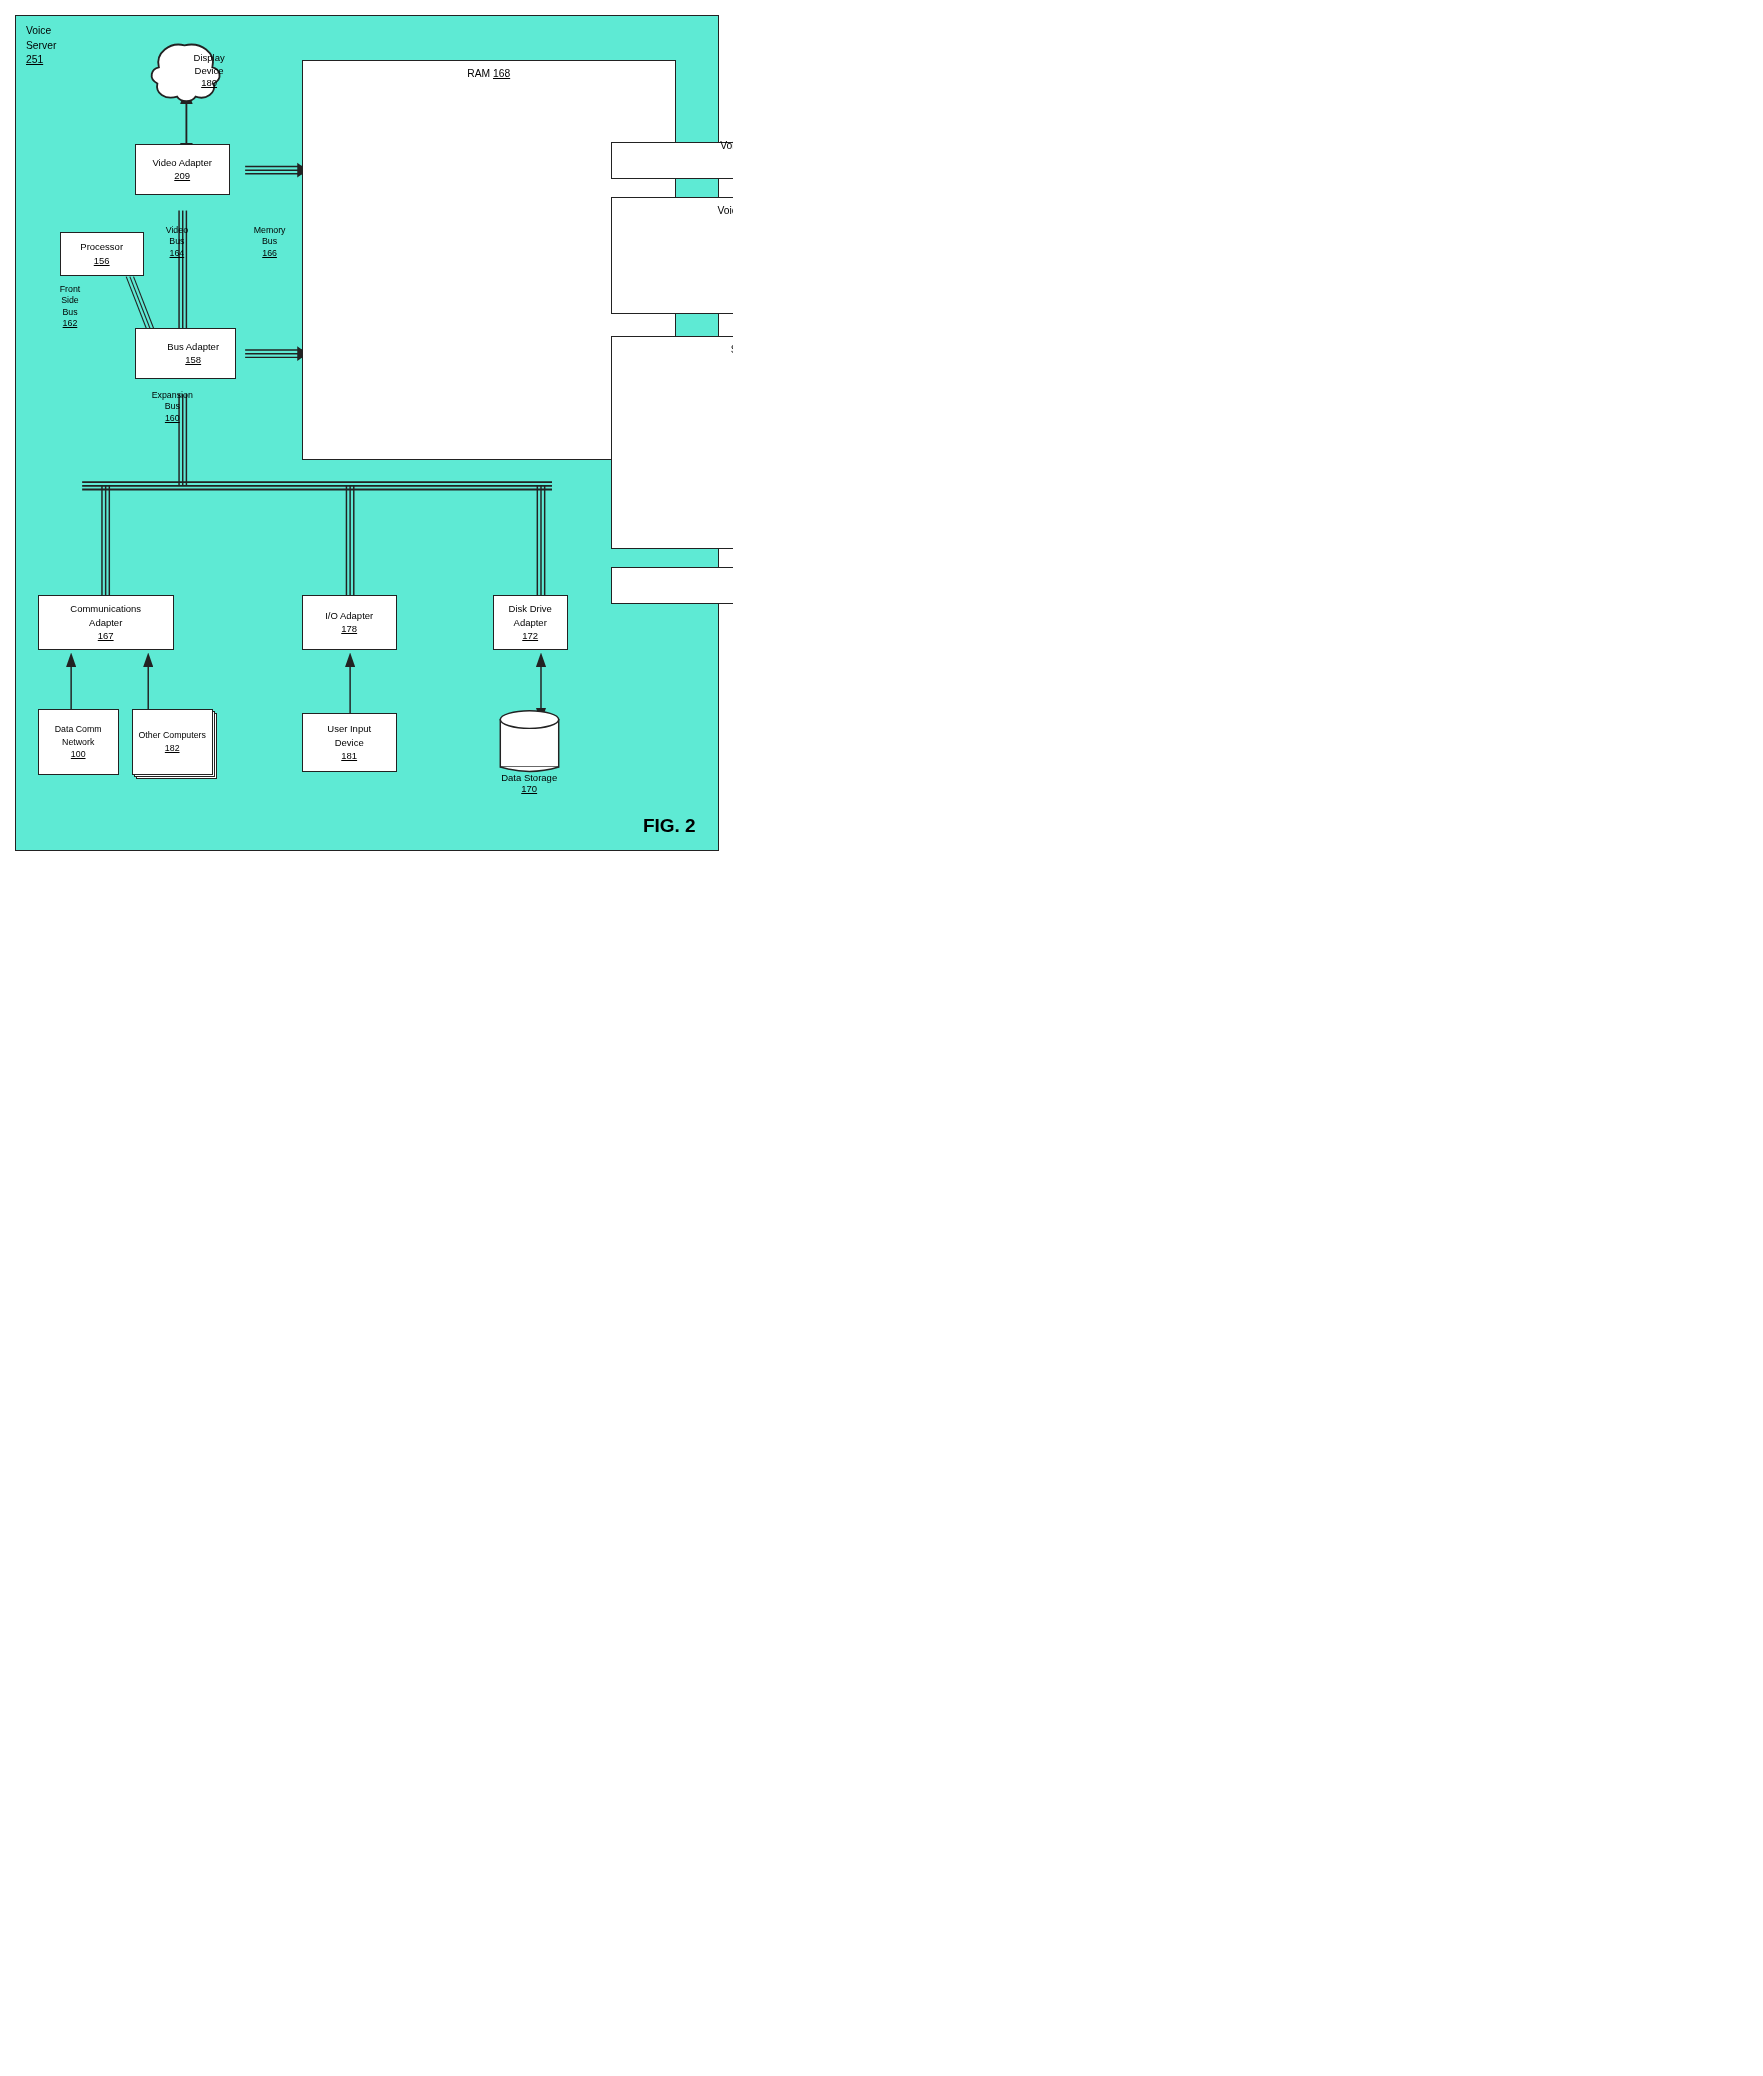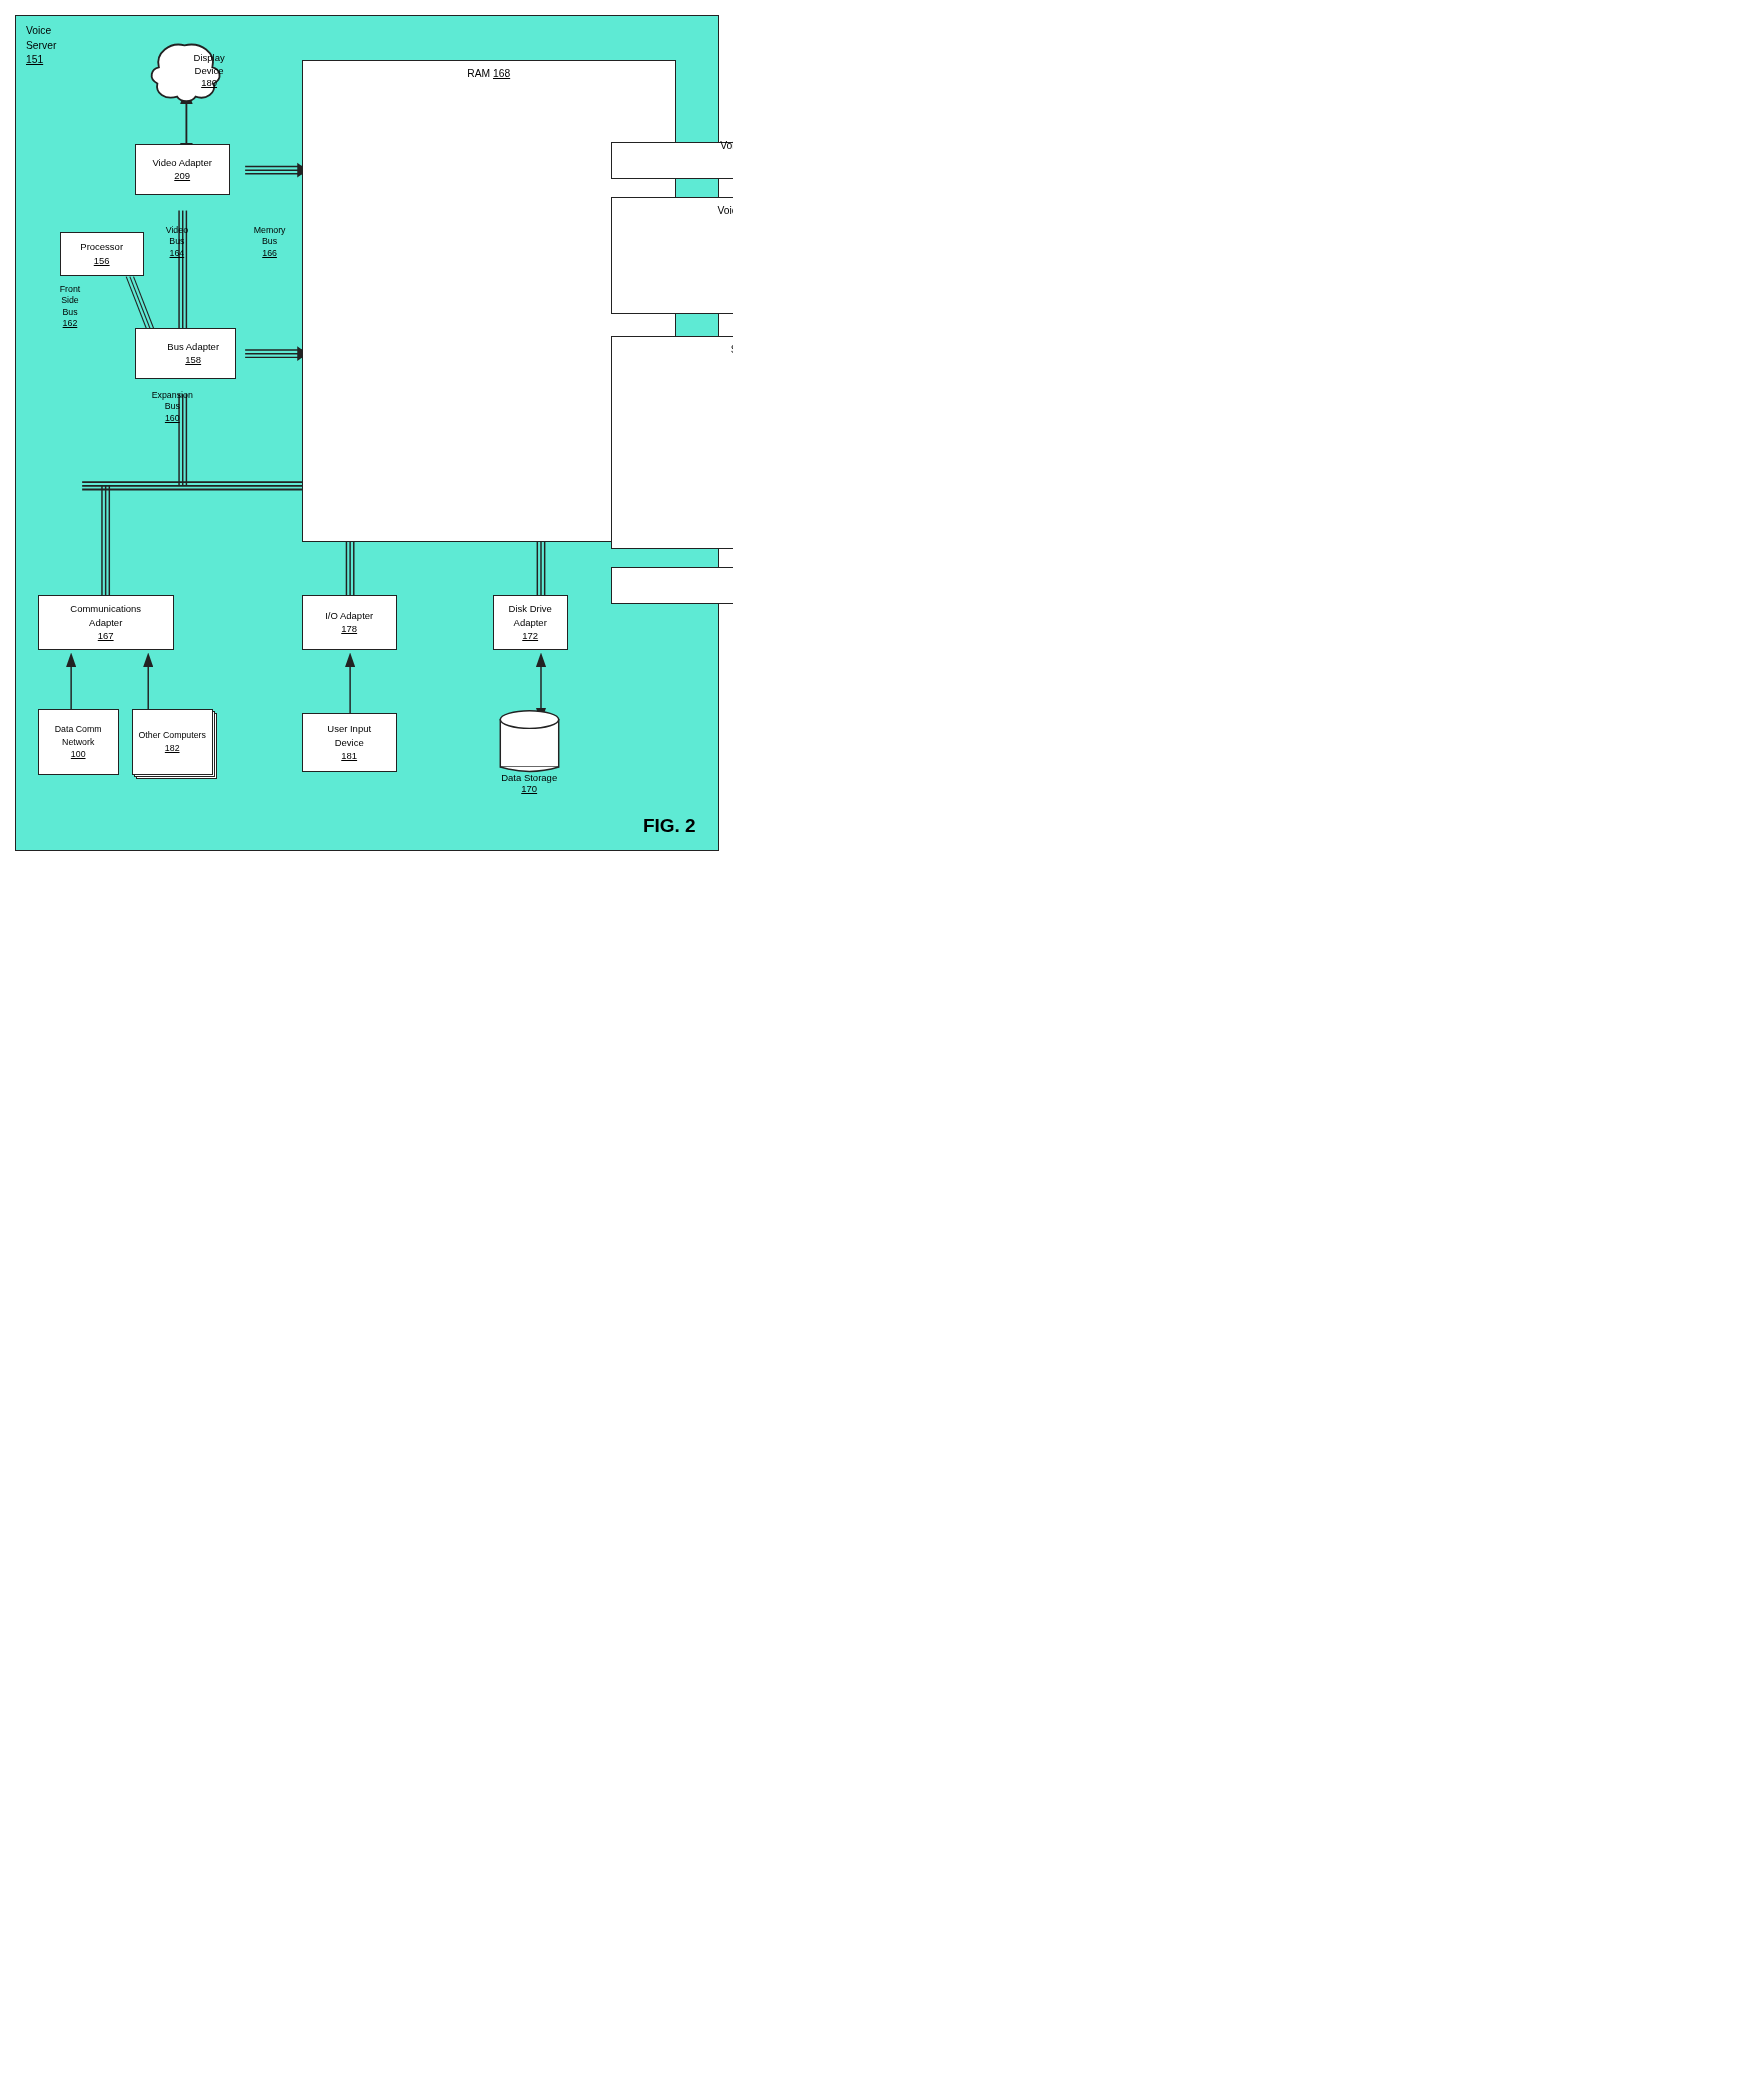--- a/index.html
+++ b/index.html
@@ -71,21 +71,21 @@
       text-align: center;
       font-size: 9.5px;
       line-height: 1.4;
     }
 
     
     .ram-box {
       top: 44px;
       left: 286px;
       width: 374px;
-      height: 482px;
+      height: 400px;
     }
     .ram-label {
       position: absolute;
       top: 5.9px;
       left: 50%;
       transform: translateX(-50%);
       font-size: 10.3px;
       white-space: nowrap;
     }
 
@@ -317,21 +317,21 @@
     }
   </style>
 </head>
 <body>
 
 <div class="page">
 
   <div class="voice-server-label">
     <span>Voice</span><br>
     <span>Server</span><br>
-    <span class="underline">151</span>
+    <span class="underline">251</span>
   </div>
 
   <div class="fig-label">FIG. 2</div>
 
   <svg class="connectors-svg" xmlns="http://www.w3.org/2000/svg" viewBox="0 0 956 1136" width="701" height="833">
     <defs>
       <marker id="arrow-end" markerWidth="10" markerHeight="7" refX="9" refY="3.5" orient="auto">
         <polygon points="0 0, 10 3.5, 0 7" fill="#222"></polygon>
       </marker>
       <marker id="arrow-start" markerWidth="10" markerHeight="7" refX="1" refY="3.5" orient="auto-start-reverse">

